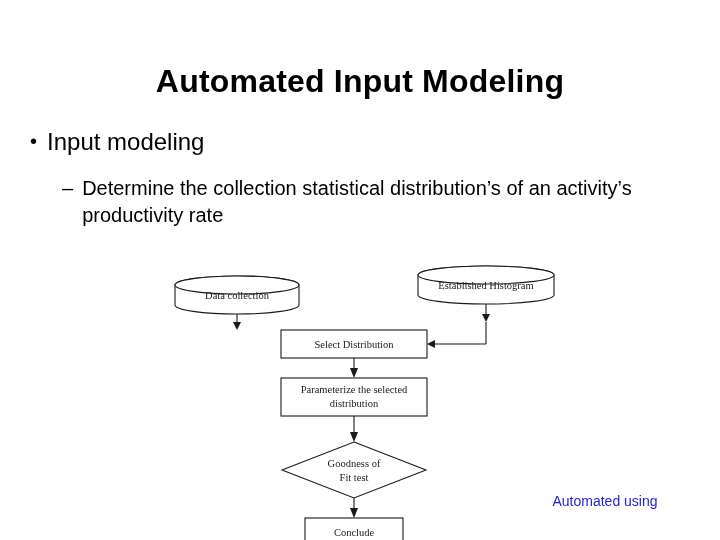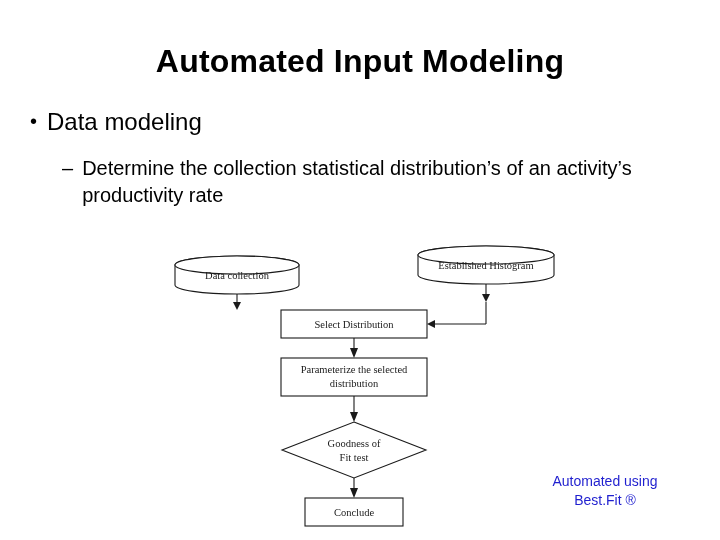--- a/index.html
+++ b/index.html
@@ -12,20 +12,21 @@
     background: #ffffff;
     font-family: "Liberation Sans", sans-serif;
     color: #000000;
     overflow: hidden;
     position: relative;
   }
 
   .slide {
     position: absolute;
     inset: 0;
+    margin-top: 20px;
   }
 
   .slide-title {
     position: absolute;
     top: 44px;
     left: 0;
     width: 720px;
     text-align: center;
     font-size: 32px;
     font-weight: bold;
@@ -97,21 +98,21 @@
 </style>
 </head>
 <body>
 
 <div class="slide">
 
   <div class="slide-title">Automated Input Modeling</div>
 
   <div class="bullet-l1">
     <span class="dot">•</span>
-    <span class="l1-text">Data modeling</span>
+    <span class="l1-text">Input modeling</span>
   </div>
 
   <div class="bullet-l2">
     <span class="dash">–</span>
     <span class="l2-text">Determine the collection statistical distribution’s of an activity’s productivity rate</span>
   </div>
 
   <div class="diagram">
     <svg width="430" height="300" viewBox="0 0 430 300" xmlns="http://www.w3.org/2000/svg">
       <g fill="none" stroke="#1a1a1a" stroke-width="1.1">
@@ -172,16 +173,15 @@
         <text class="node-text" x="204" y="155">distribution</text>
         <text class="node-text" x="204" y="215">Goodness of</text>
         <text class="node-text" x="204" y="229">Fit test</text>
         <text class="node-text" x="204" y="284">Conclude</text>
       </g>
     </svg>
   </div>
 
   <div class="footnote">
     <div>Automated using</div>
-    <div>Best.Fit ®</div>
   </div>
 
 </div>
 
 </body></html>

